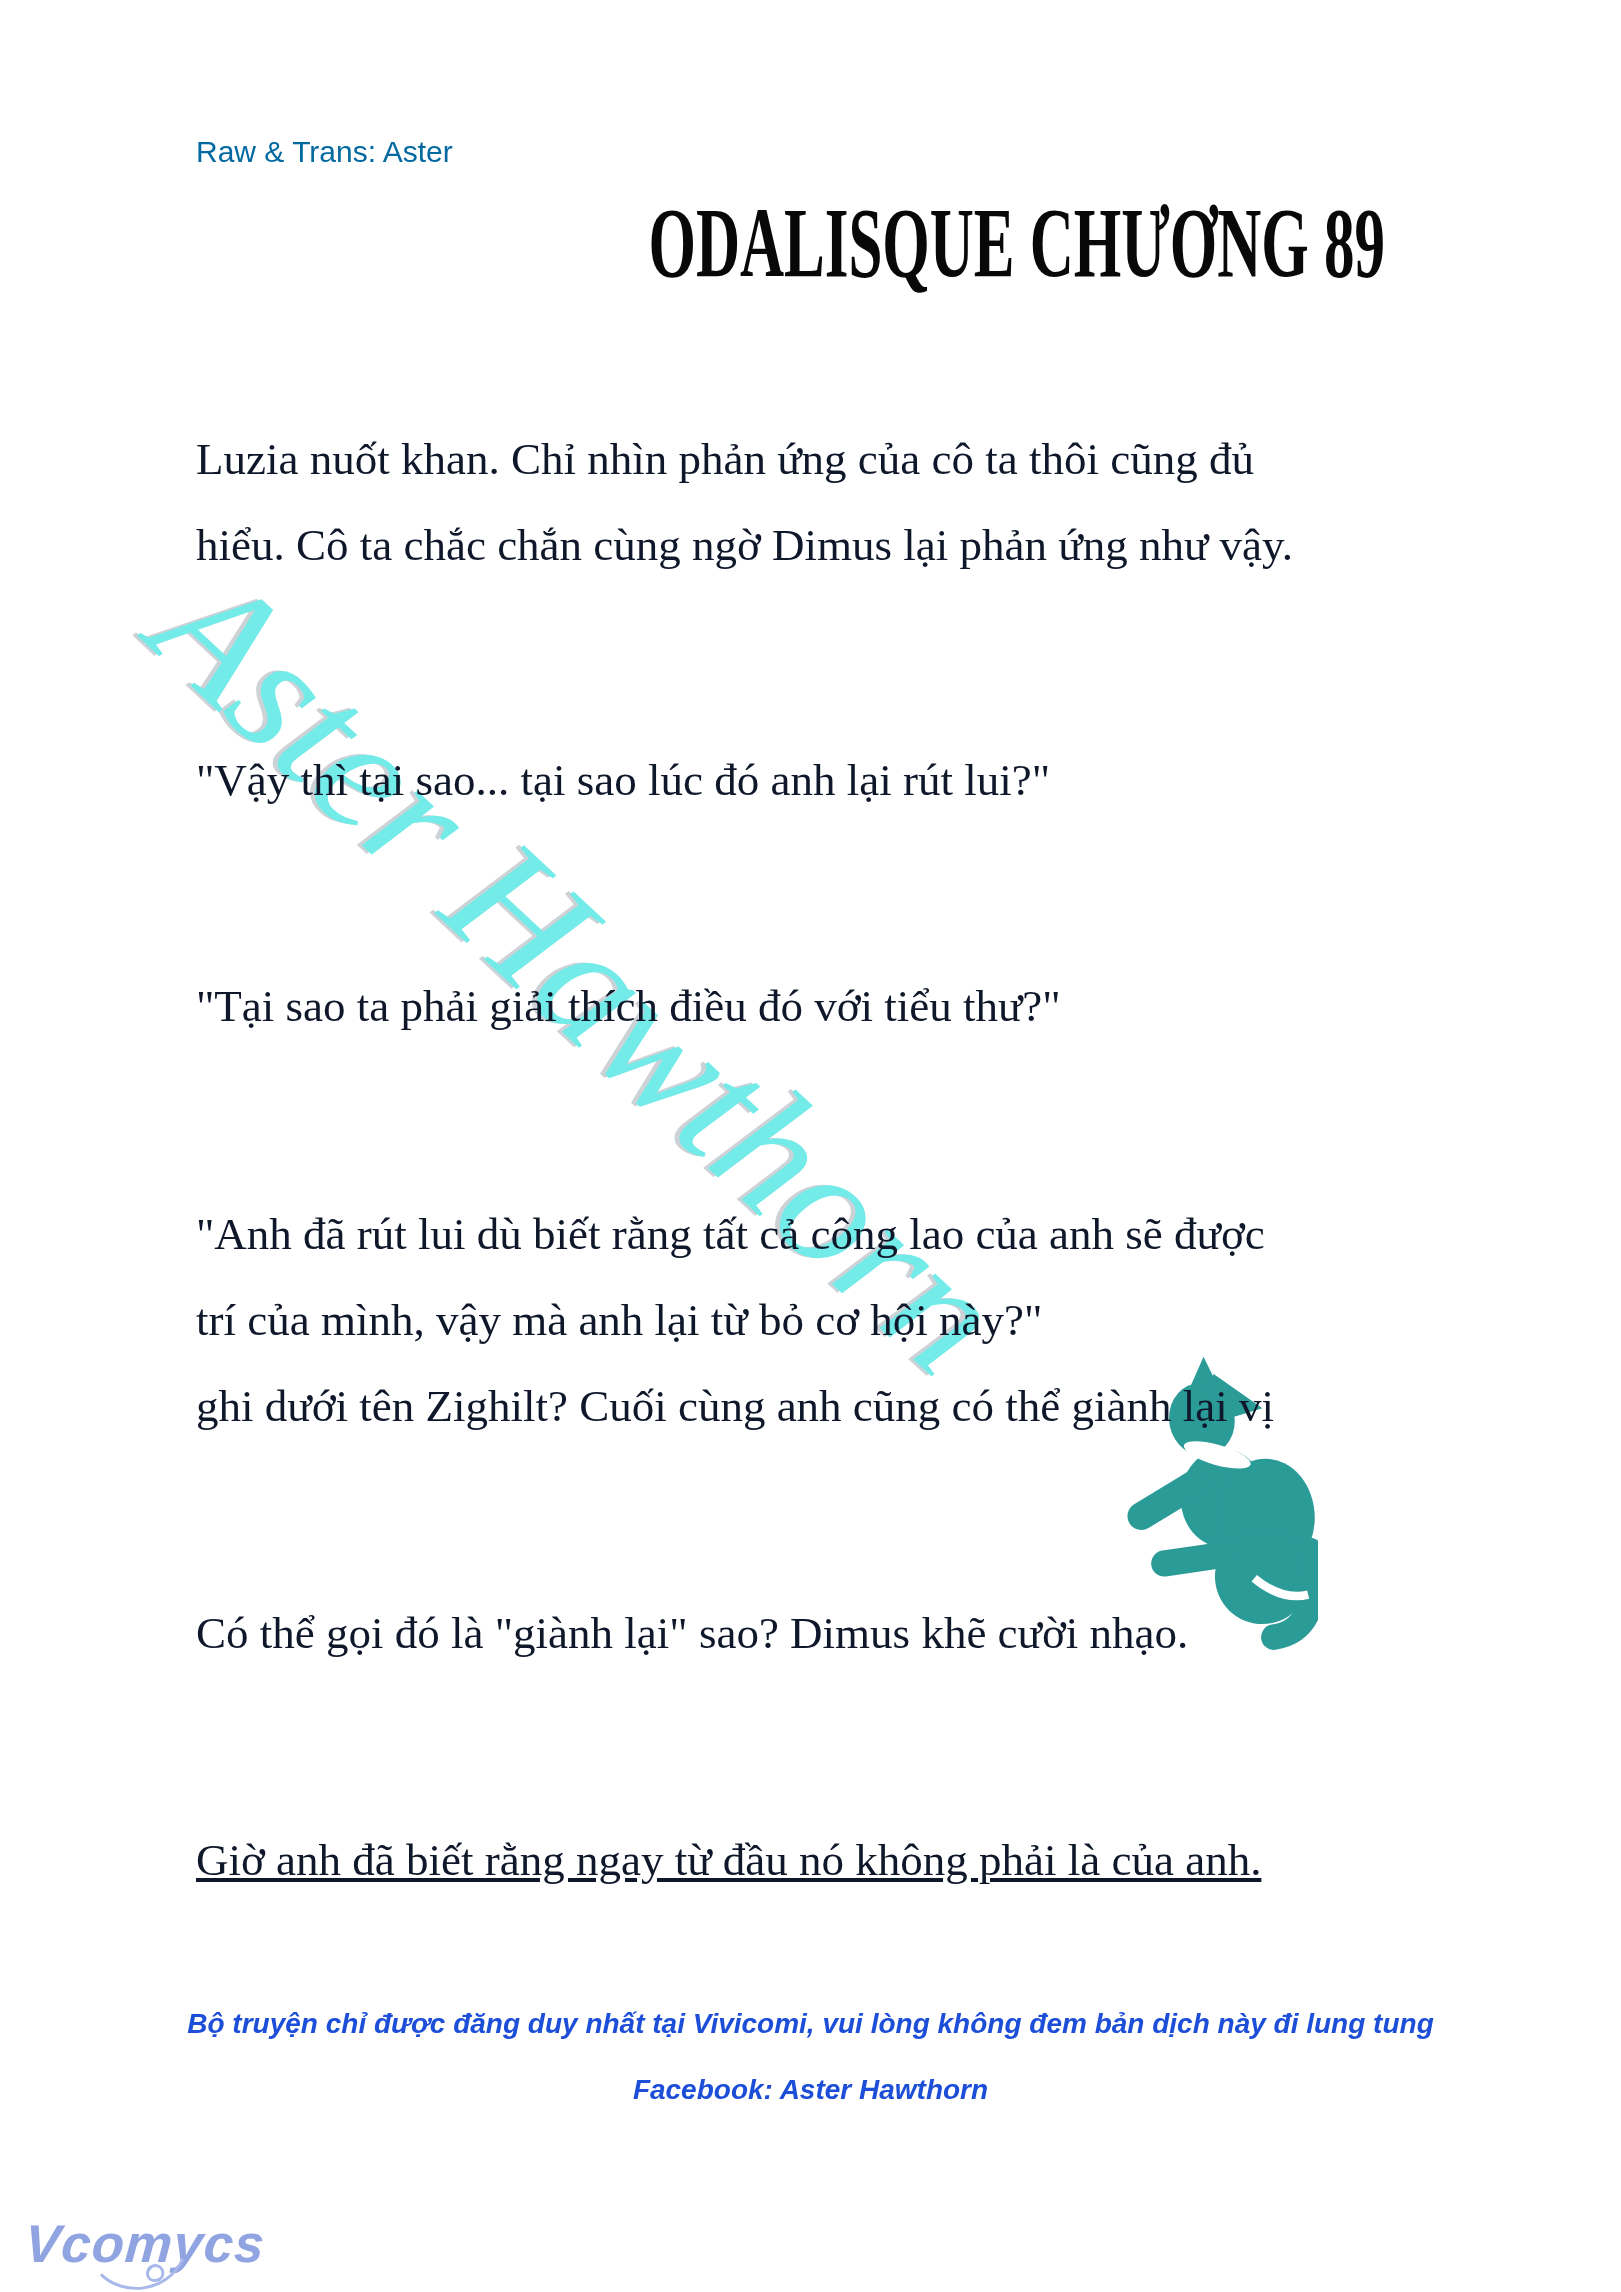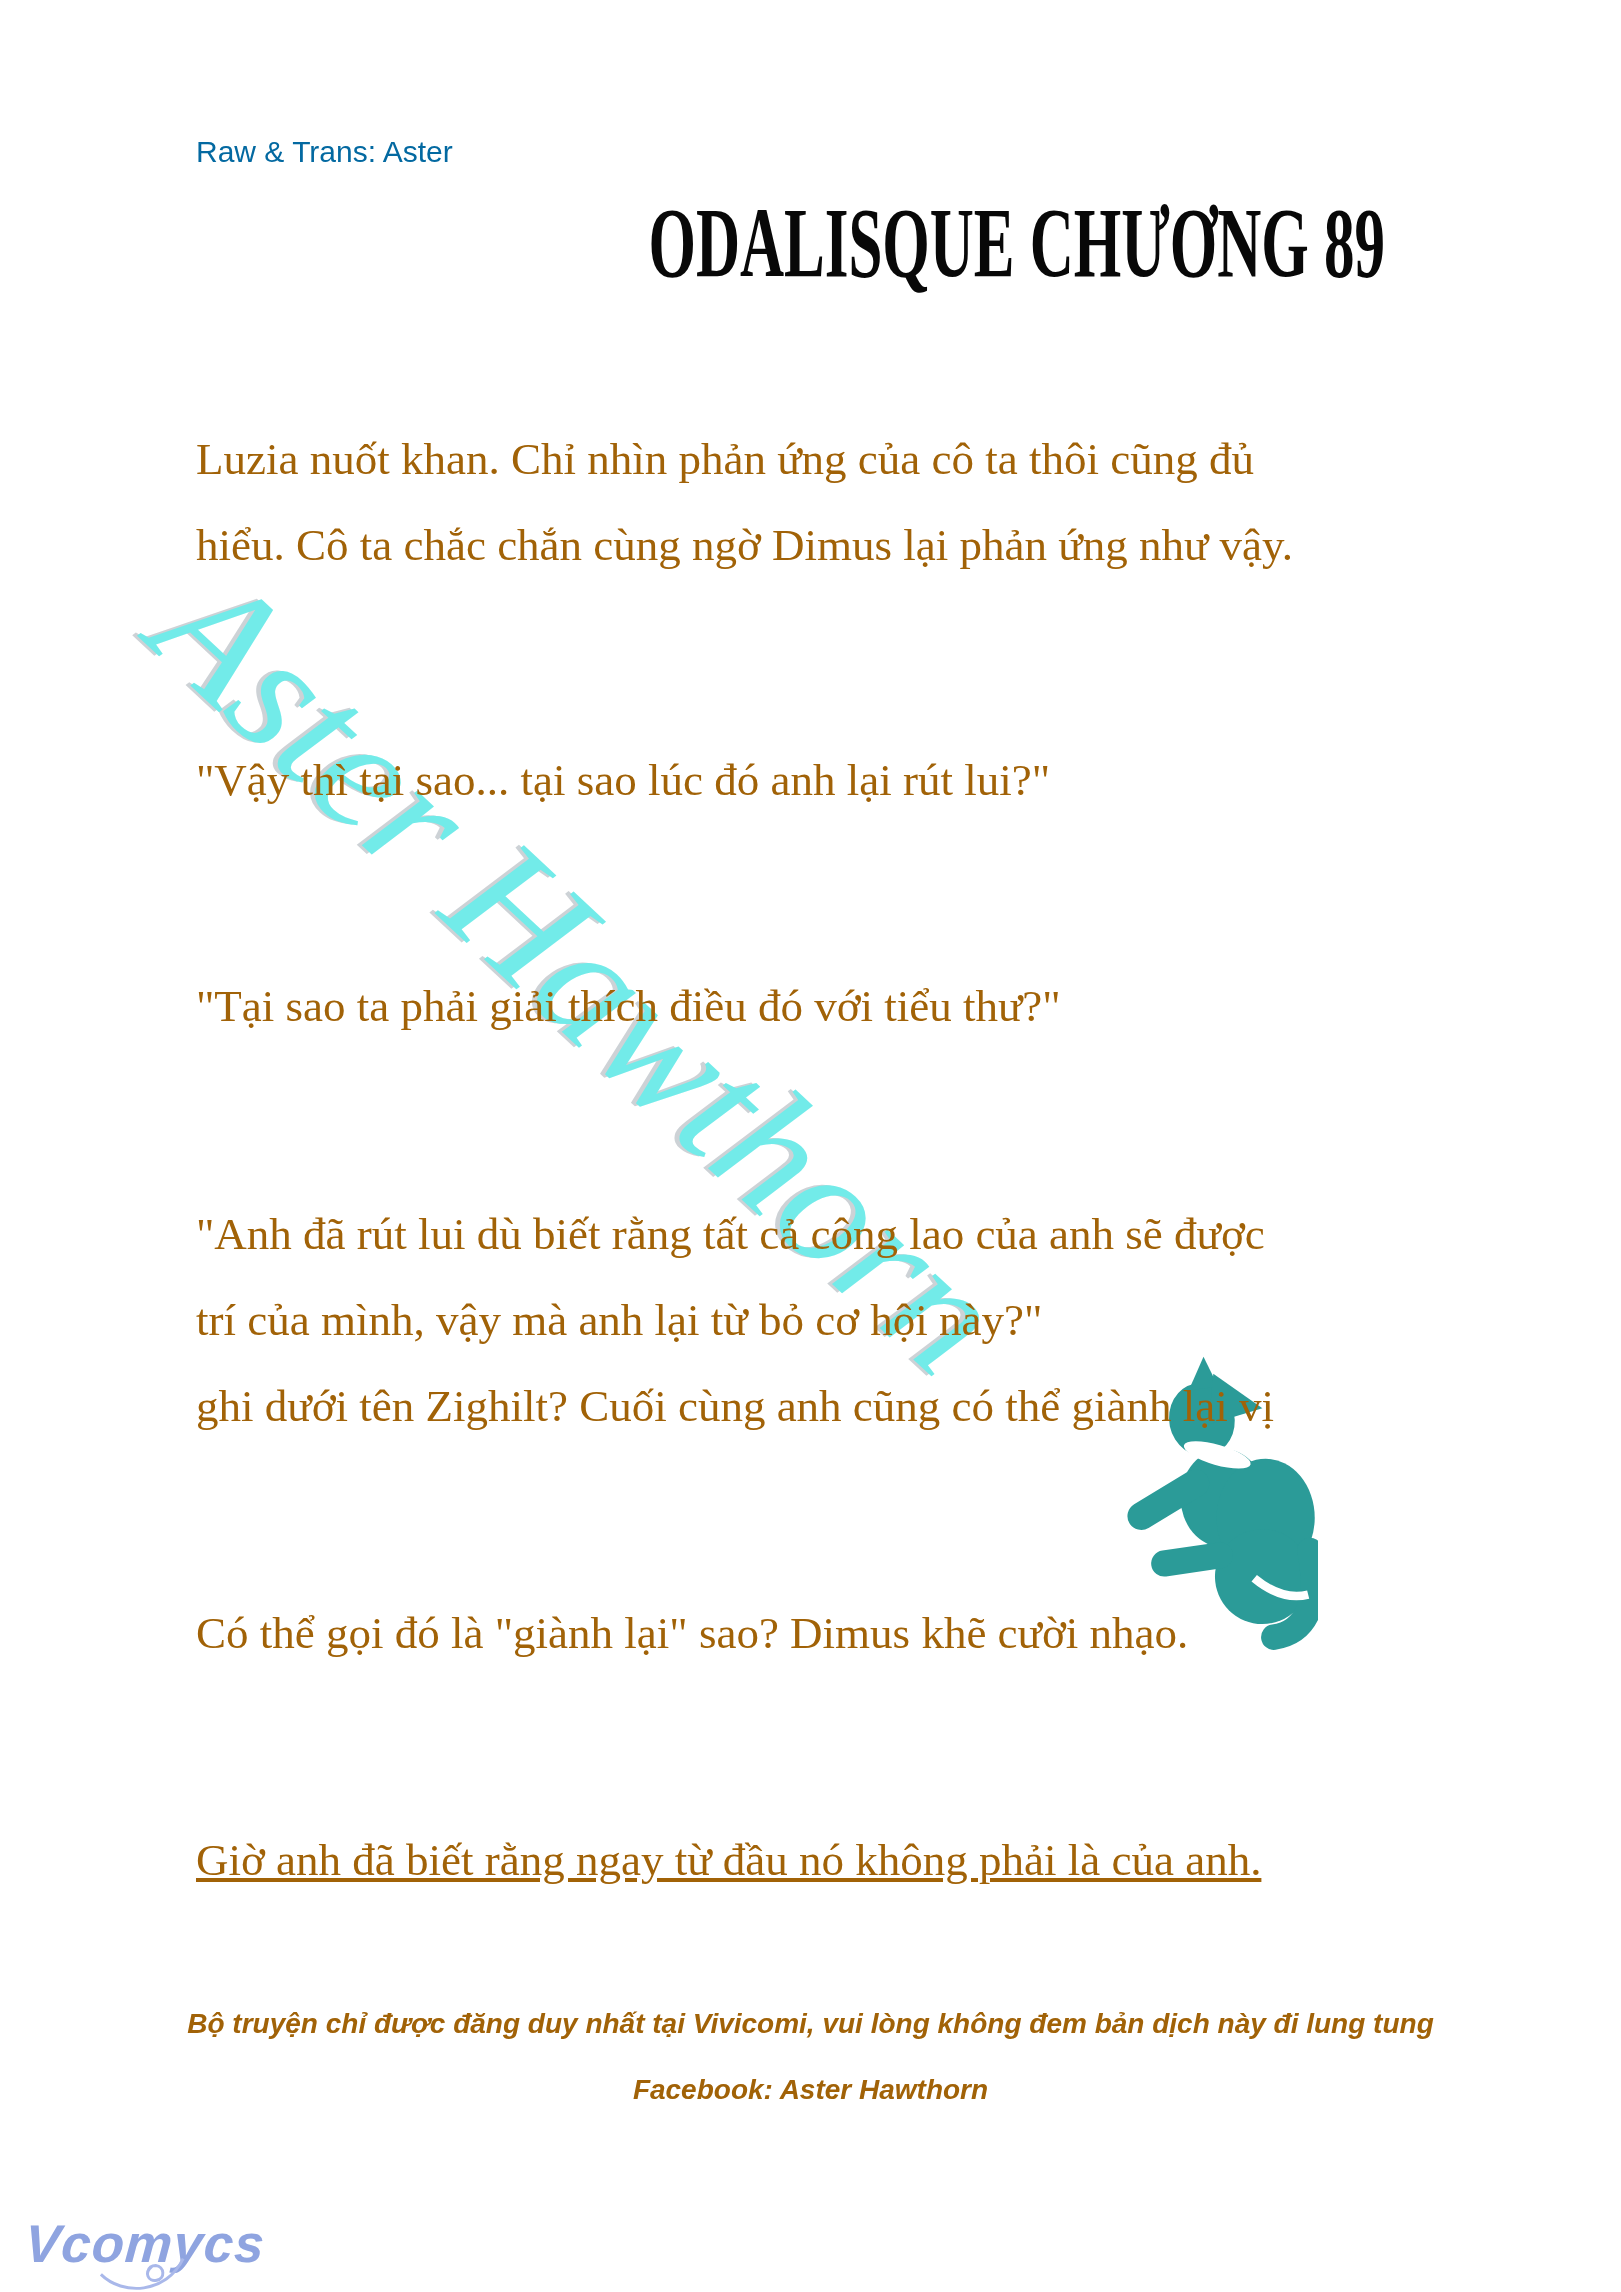--- a/index.html
+++ b/index.html
@@ -22,21 +22,21 @@
   }
   
   .watermark{
     left:240px;top:539px;z-index:1;
     font-family:"Liberation Serif",serif;font-style:italic;
     font-size:169px;line-height:1;white-space:nowrap;
     transform:rotate(43deg);transform-origin:0 0;
     text-shadow:-3.9px 2.9px 0 rgba(145,155,165,0.45);
   }
   
-  .para{left:196px;z-index:3;font-size:45px;color:#a16207;line-height:86px;}
+  .para{left:196px;z-index:3;font-size:45px;color:#0f172a;line-height:86px;}
   .para .line{white-space:nowrap;height:86px;}
   .p1{top:416px;}
   .p2{top:737px;}
   .p3{top:963px;}
   .p4{top:1191px;}
   .p5{top:1590px;}
   .p6{top:1817px;text-decoration:underline;}
   
   .cat{left:1125px;top:1354px;width:193px;height:298px;z-index:2;}
   
@@ -99,21 +99,21 @@
   <div class="line">trí của mình, vậy mà anh lại từ bỏ cơ hội này?"</div>
   <div class="line">ghi dưới tên Zighilt? Cuối cùng anh cũng có thể giành lại vị</div>
 </div>
 <div class="abs para p5">
   <div class="line">Có thể gọi đó là "giành lại" sao? Dimus khẽ cười nhạo.</div>
 </div>
 <div class="abs para p6">
   <div class="line">Giờ anh đã biết rằng ngay từ đầu nó không phải là của anh.</div>
 </div>
 
-<div class="abs footer" style="color: #a16207;">
+<div class="abs footer" style="color: #1d4ed8;">
   <div class="line">Bộ truyện chỉ được đăng duy nhất tại Vivicomi, vui lòng không đem bản dịch này đi lung tung</div>
   <div class="line">Facebook: Aster Hawthorn</div>
 </div>
 
 <div class="abs logo" style="color: rgb(143, 164, 224);">Vcomycs</div>
 <svg class="abs logo-flourish" viewBox="0 0 150 48" xmlns="http://www.w3.org/2000/svg">
   <path d="M8,30 C30,52 75,50 92,14" fill="none" stroke-width="3" stroke="#a9b8ea"></path>
   <path d="M60,22 c-8,6 -4,16 5,14 c9,-2 8,-14 -1,-15 c-4,0 -7,2 -8,6" fill="none" stroke-width="3" stroke="#a9b8ea"></path>
 </svg>
 

